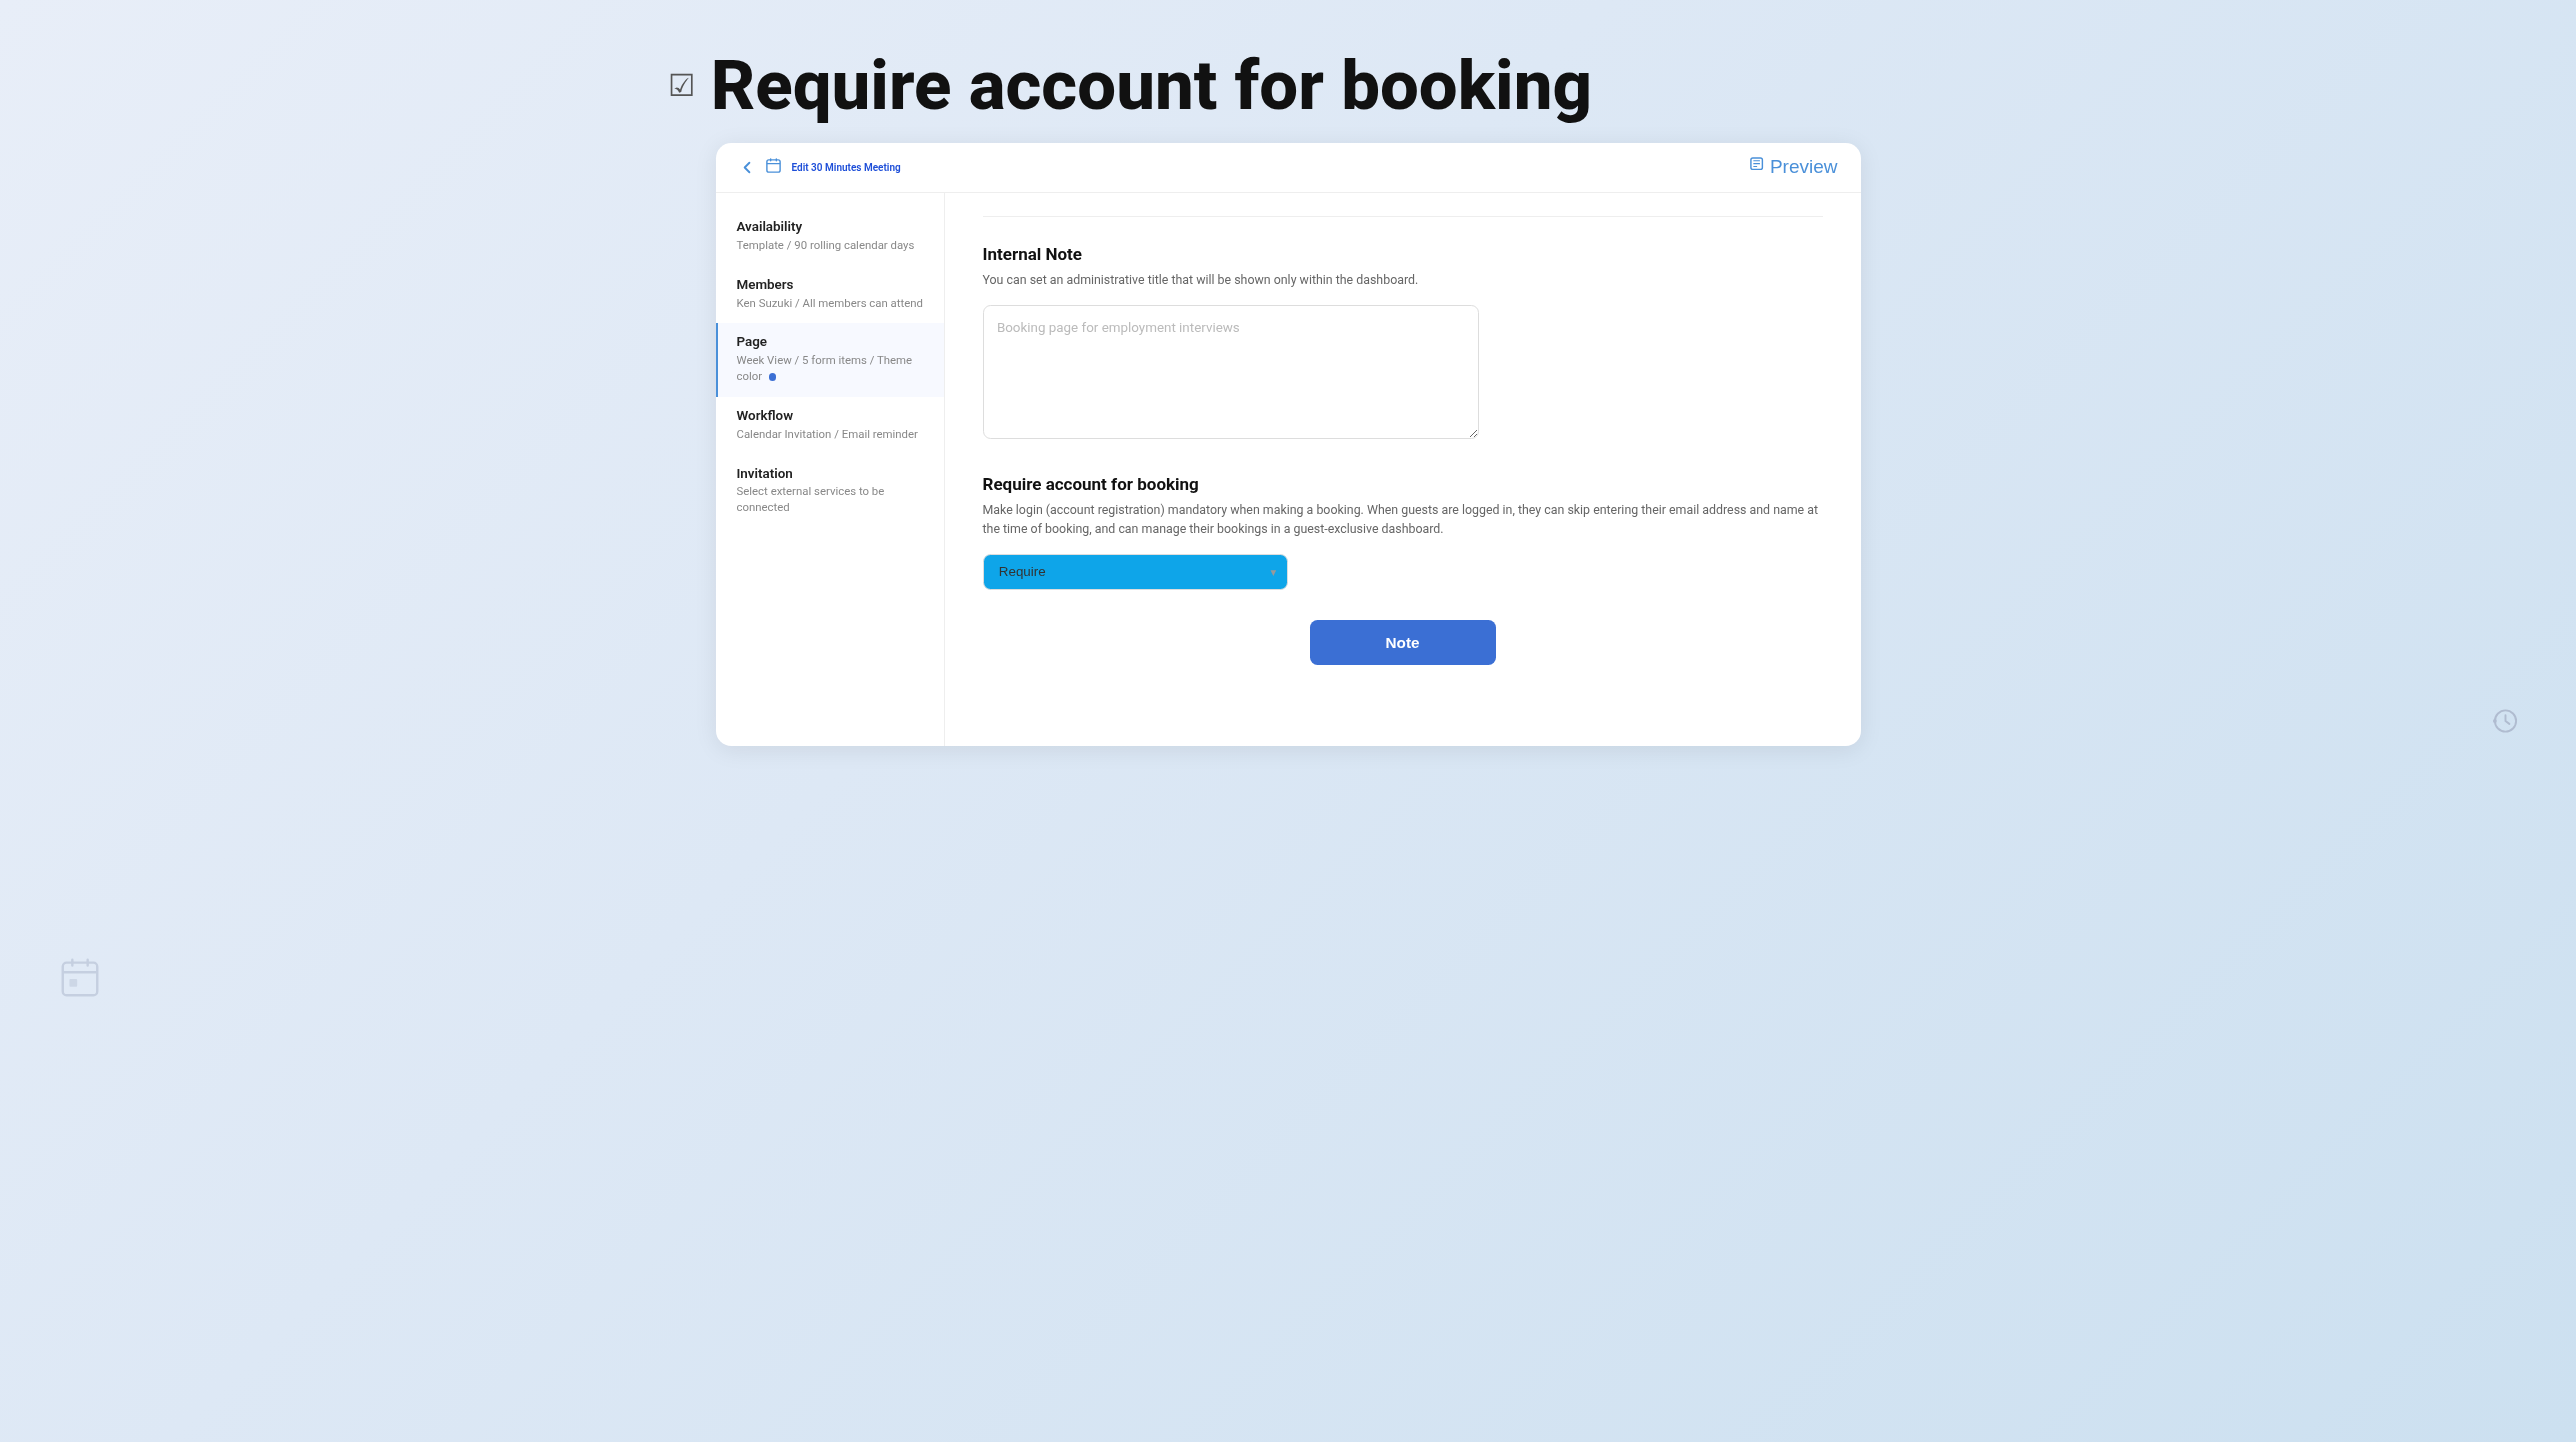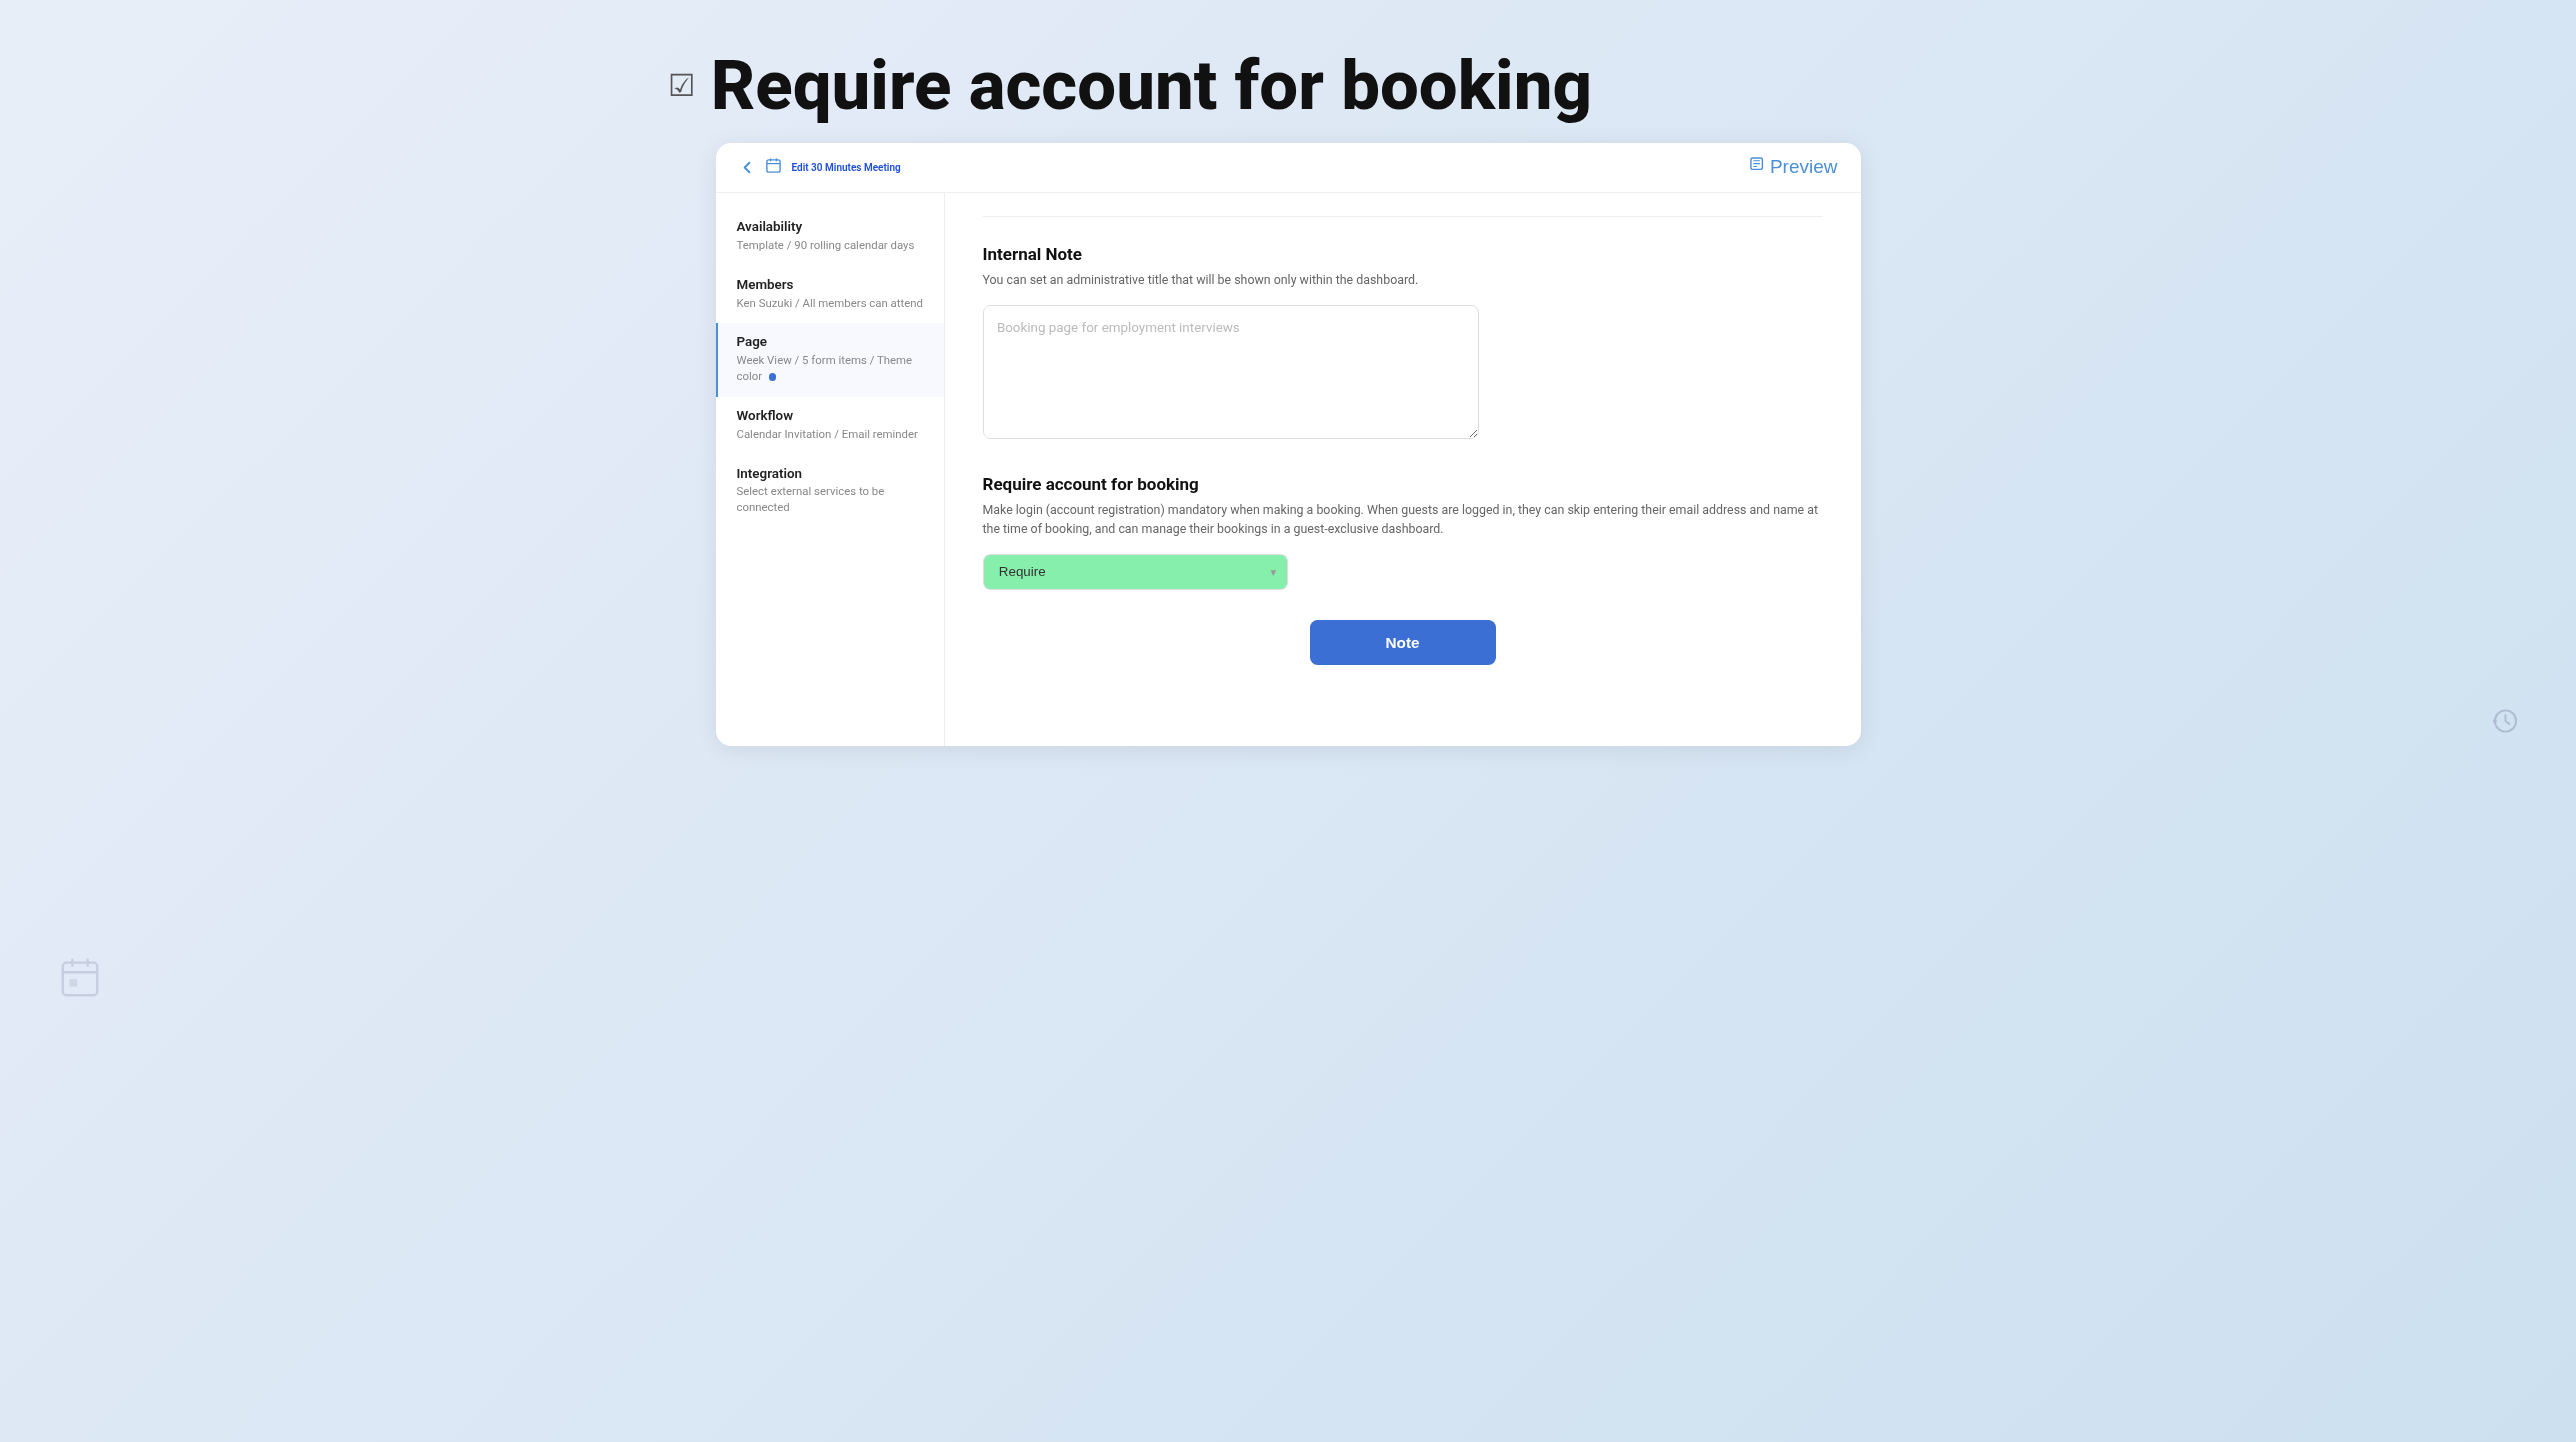--- a/index.html
+++ b/index.html
@@ -187,21 +187,21 @@
       width: 305px;
     }
     .require-select {
       width: 100%;
       padding: 9.5px 15.3px;
       border: 1px solid #ddd;
       border-radius: 7.6px;
       font-size: 13.4px;
       color: #333;
       appearance: none;
-      background: #86efac;
+      background: #0ea5e9;
       cursor: pointer;
       outline: none;
     }
     .select-arrow {
       position: absolute;
       right: 11.4px;
       top: 50%;
       transform: translateY(-50%);
       color: #999;
       pointer-events: none;
@@ -308,21 +308,21 @@
         <div class="sidebar-item-subtitle">
           <span>Week View / 5 form items / Theme color</span>
           <span class="dot-blue"></span>
         </div>
       </div>
       <div class="sidebar-item">
         <div class="sidebar-item-title">Workflow</div>
         <div class="sidebar-item-subtitle">Calendar Invitation / Email reminder</div>
       </div>
       <div class="sidebar-item">
-        <div class="sidebar-item-title">Integration</div>
+        <div class="sidebar-item-title">Invitation</div>
         <div class="sidebar-item-subtitle">Select external services to be connected</div>
       </div>
     </nav>
 
     <div class="main-content">
 
       <hr class="top-divider">
 
       <div class="section">
         <div class="section-title">Internal Note</div>

